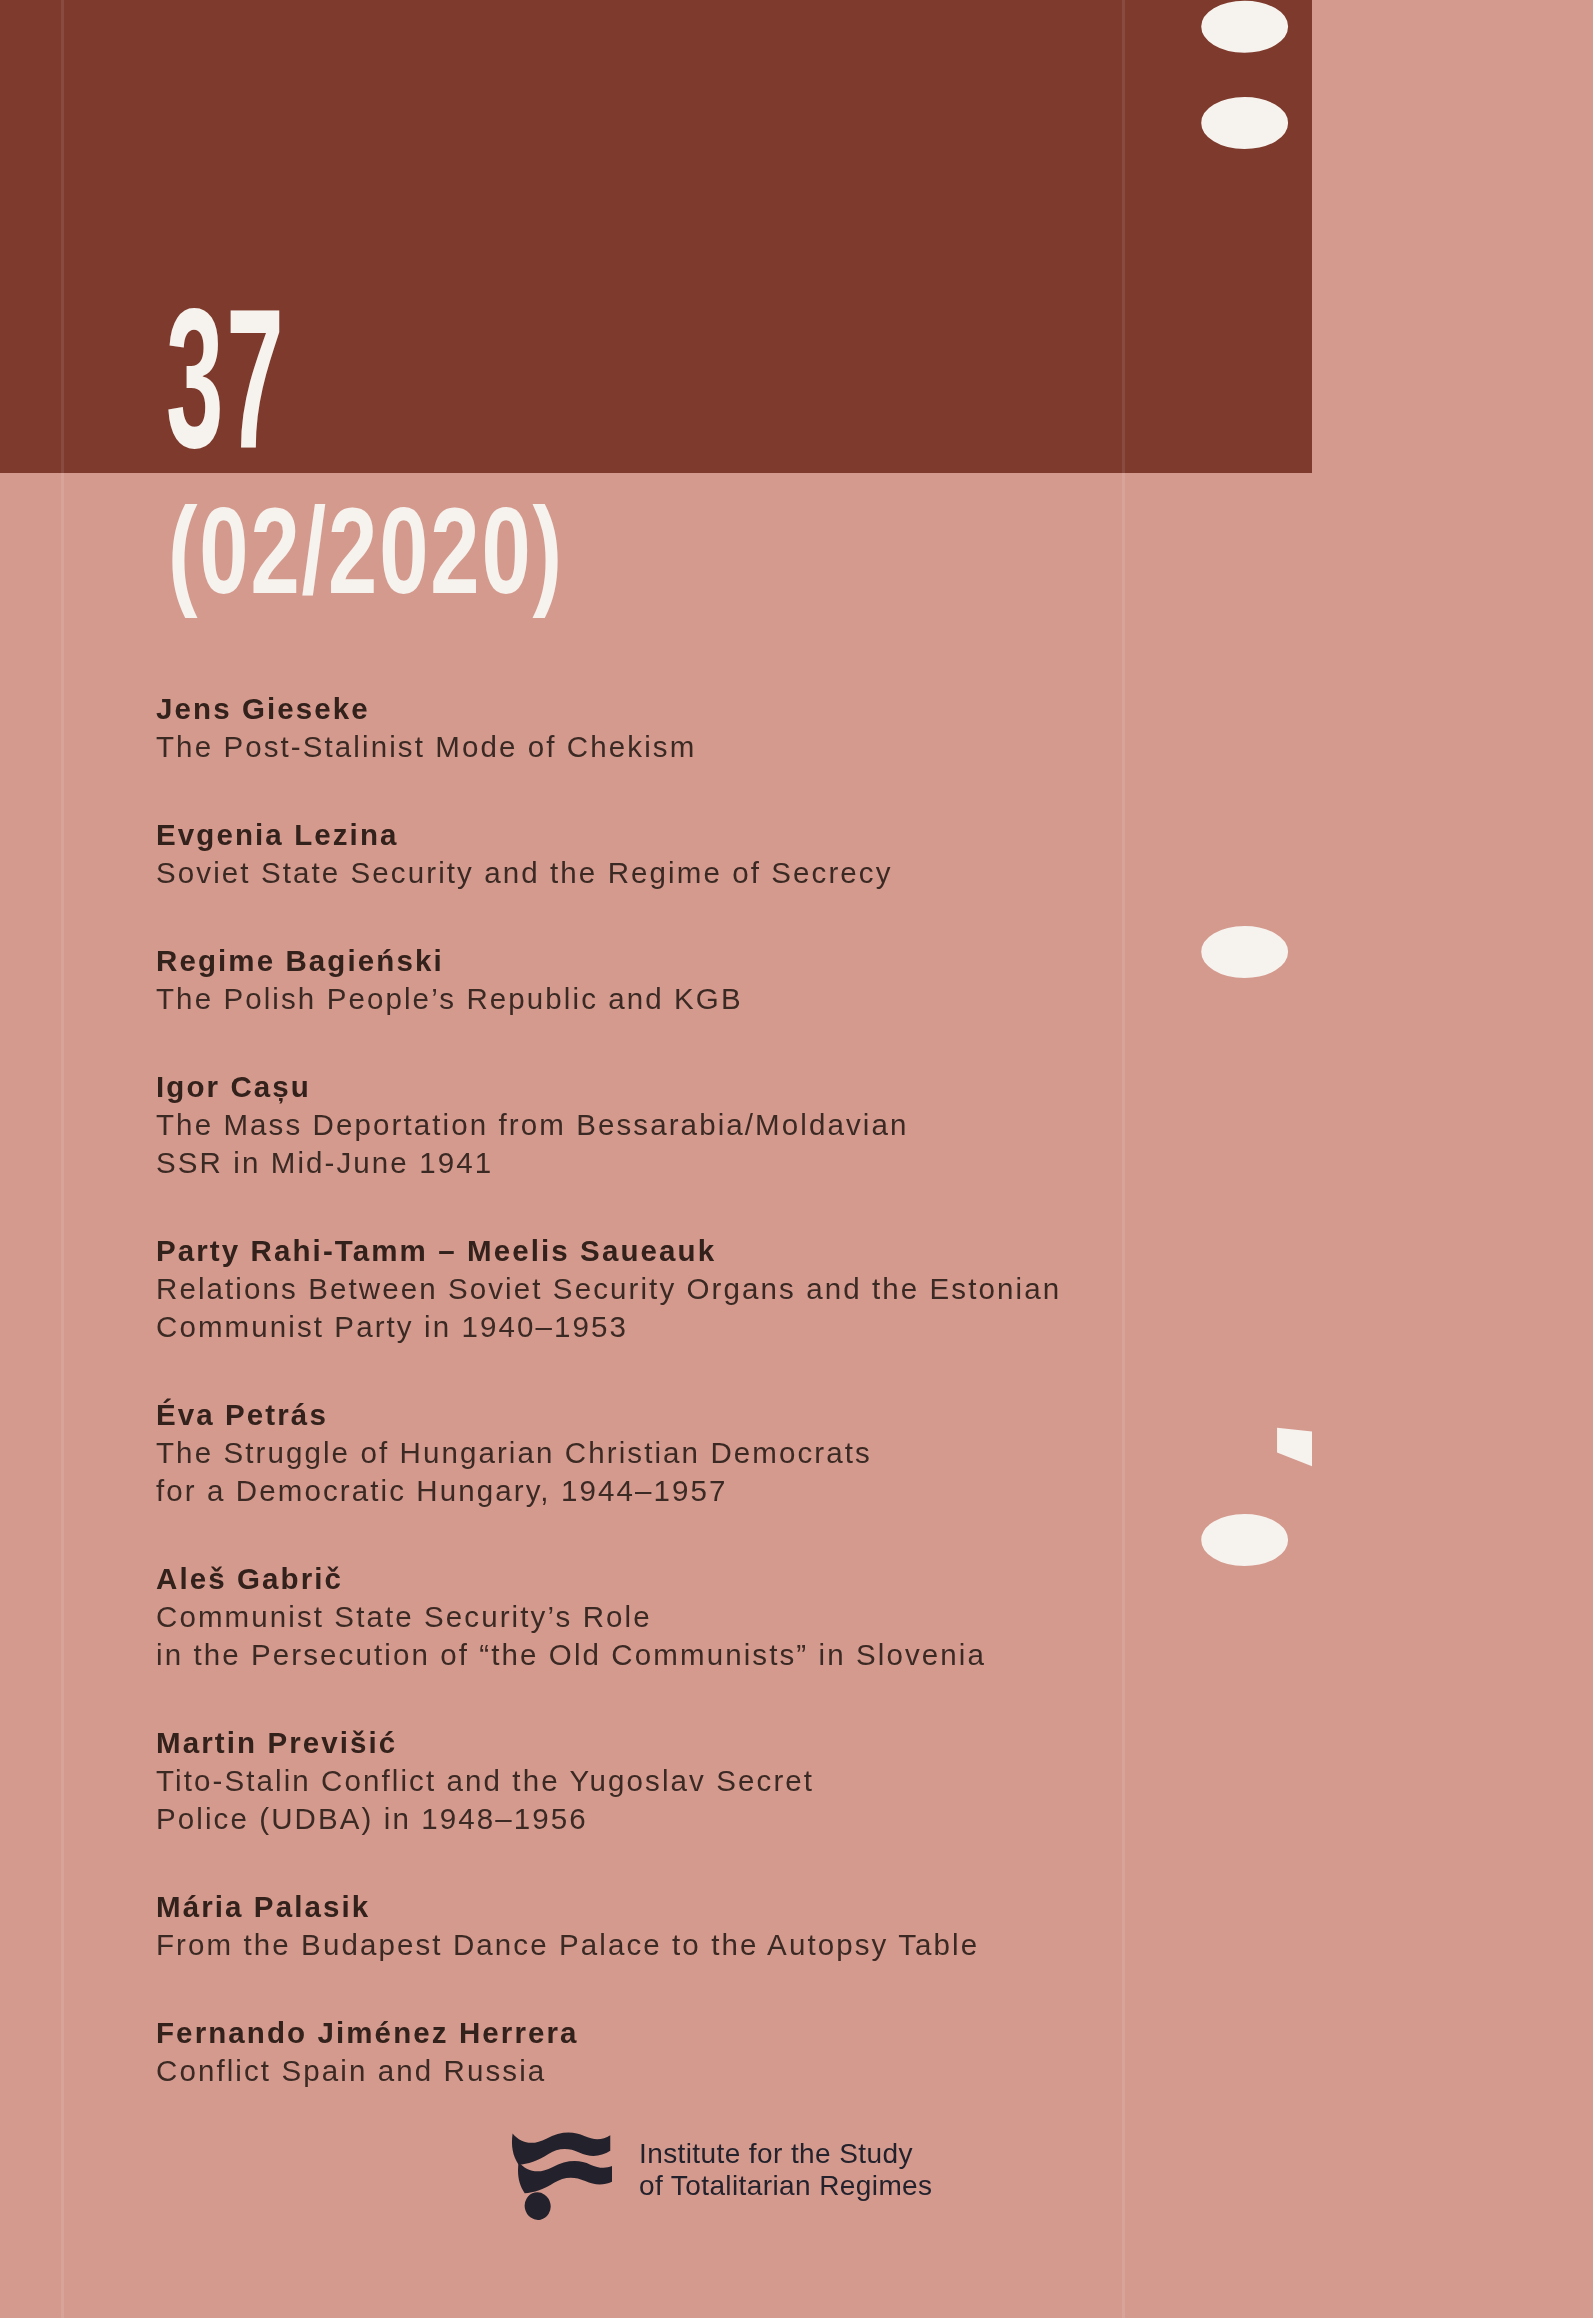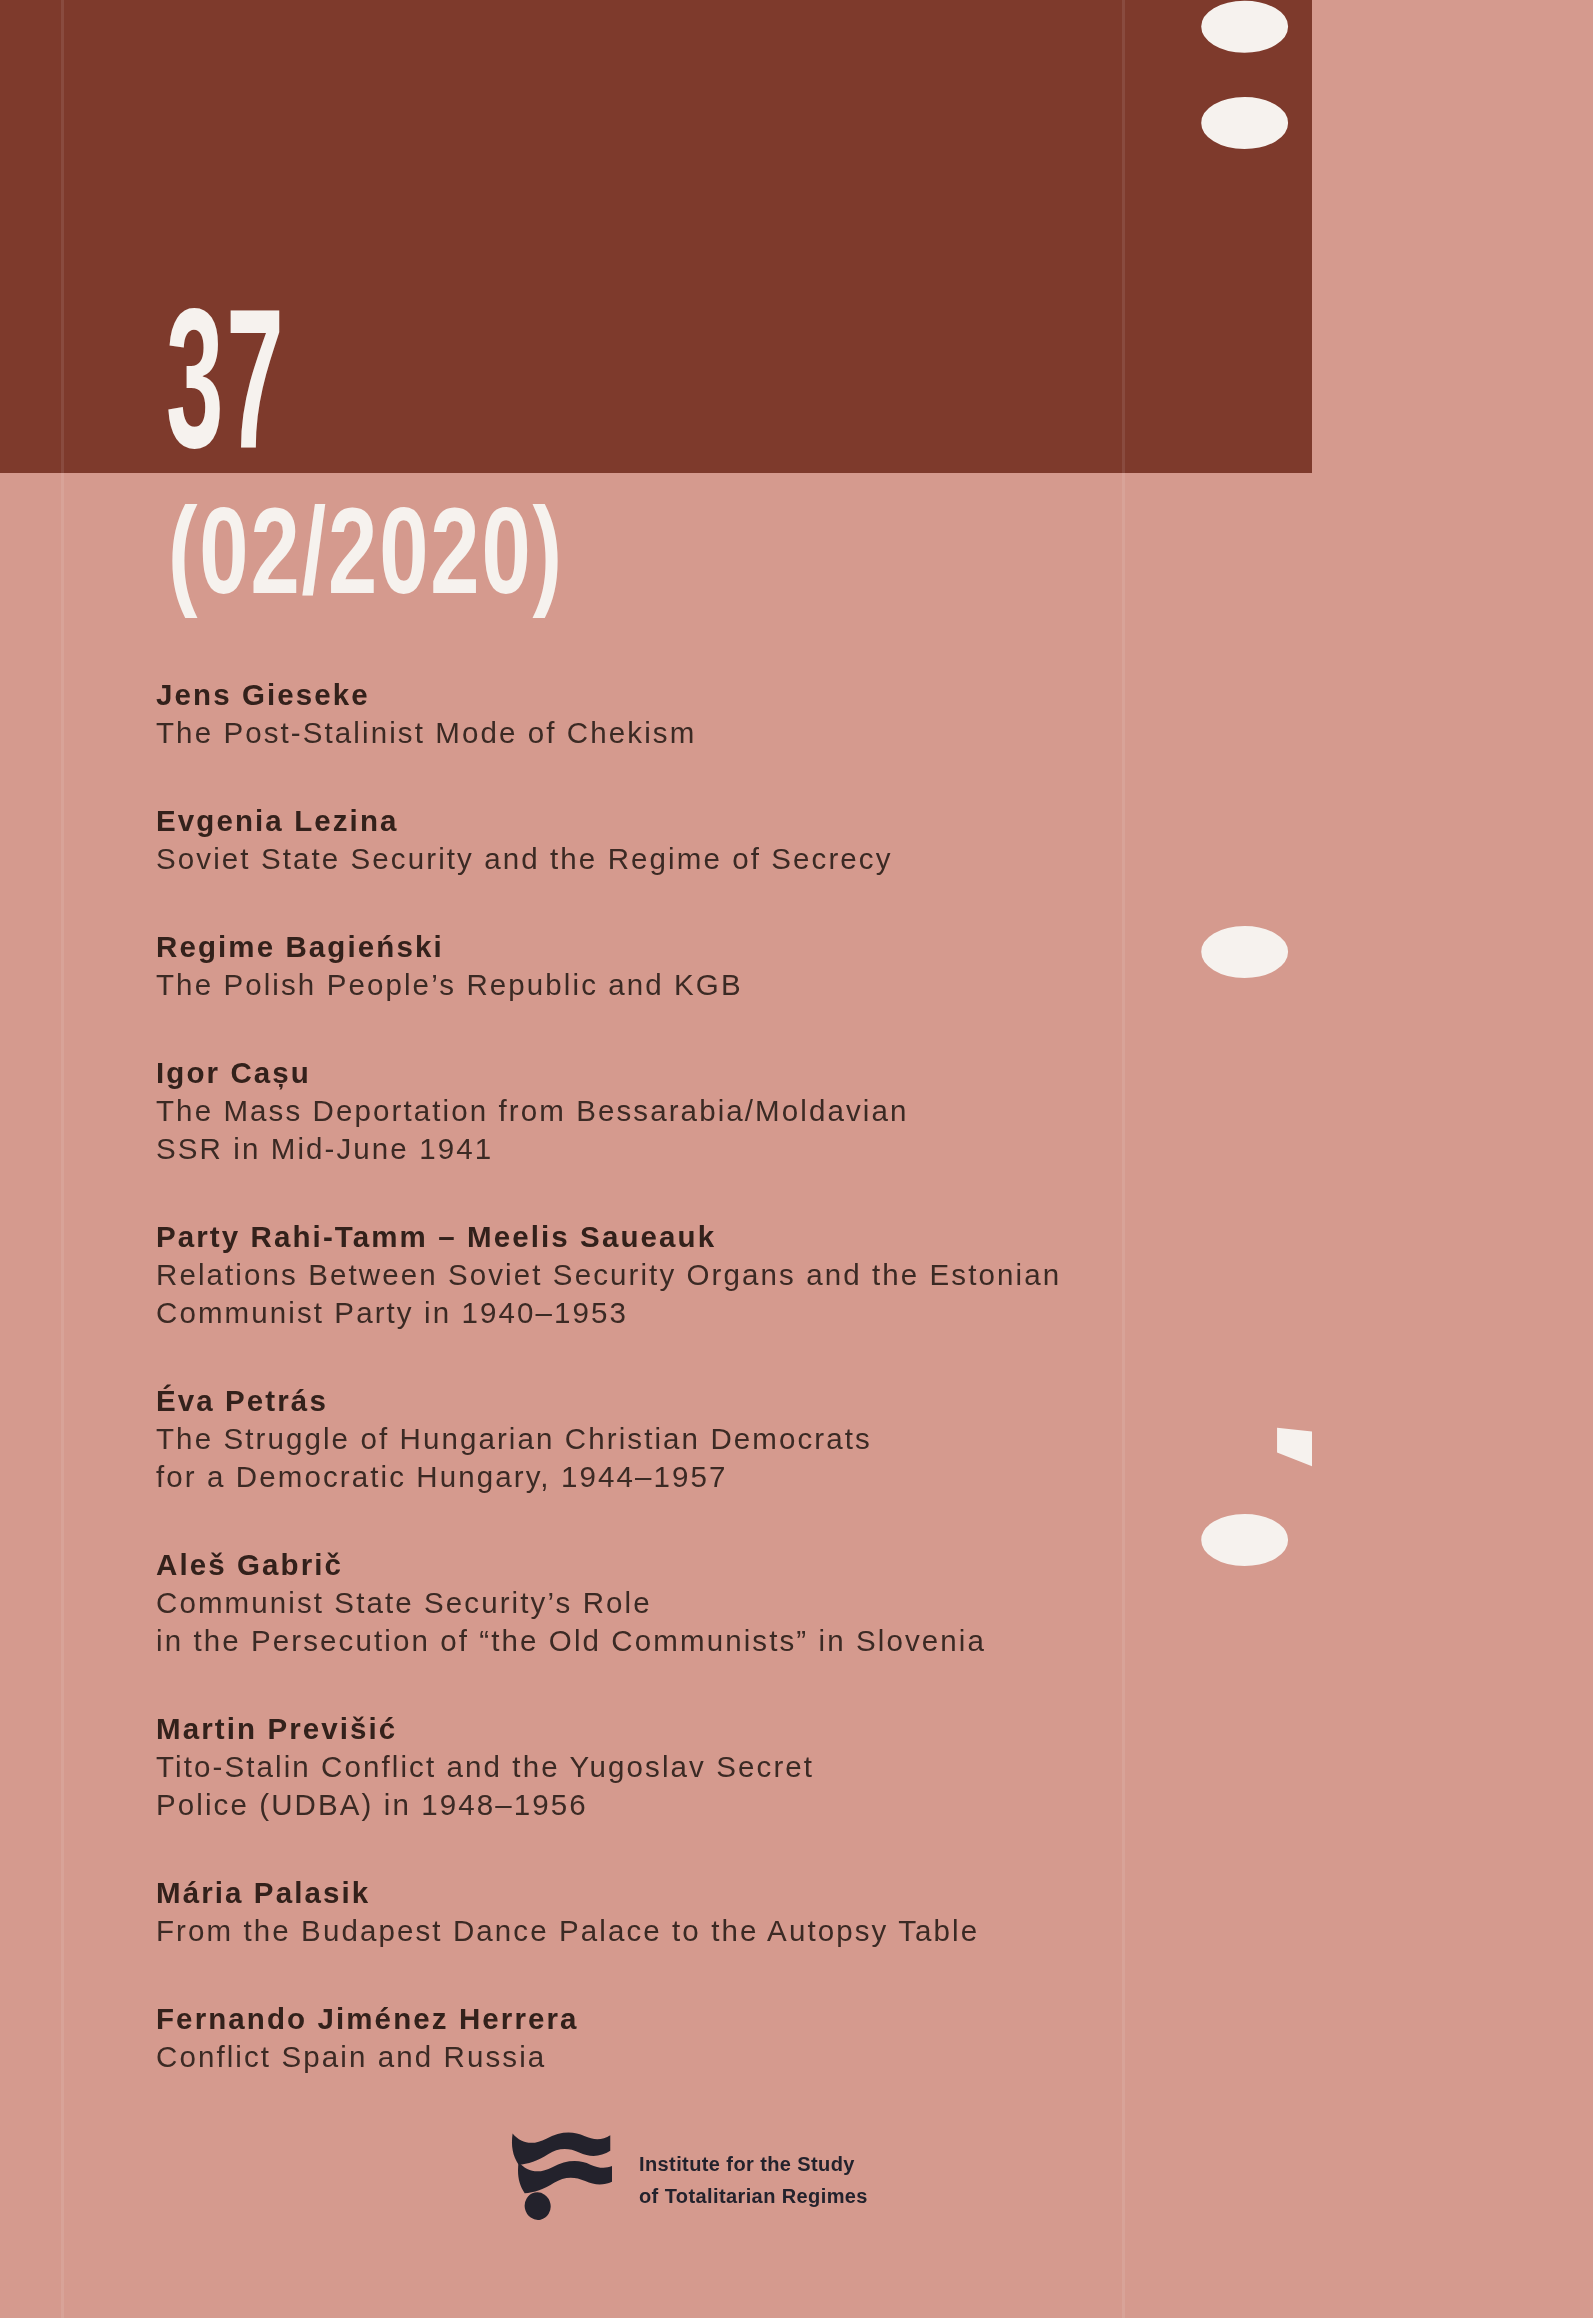--- a/index.html
+++ b/index.html
@@ -58,21 +58,21 @@
 
   .articles {
     position: absolute;
     left: 156px; top: 676px;
     width: 1110px;
     color: var(--text-dark, #3b2a24);
     font-size: 29.5px;
     line-height: 38px;
     letter-spacing: 2.1px;
   }
-  .entry { margin-bottom: 50px; }
+  .entry { margin-bottom: 50px; margin-top: 14px; }
   .author {
     font-weight: 700;
     color: var(--author-dark, #33211b);
   }
   .title { white-space: pre-line; }
 
   .spine-title {
     position: absolute;
     left: 1119px; top: 2380px;
     transform: scaleX(1.67) rotate(-90deg);
@@ -94,24 +94,24 @@
     color: var(--logo-ink, #23222c);
   }
   .pub-logo {
     width: 102px;
     height: 90px;
     flex: 0 0 auto;
     fill: var(--logo-ink, #23222c);
   }
   .pub-name {
     margin-left: 27px;
-    margin-top: 18px;
-    font-size: 20px;
+    margin-top: 8px;
+    font-size: 28px;
     line-height: 32px;
-    font-weight: 700;
+    font-weight: 400;
     letter-spacing: 0.4px;
   }
 </style>
 </head>
 <body>
 
 <div class="cover">
 
   <div class="band-top"></div>
 

